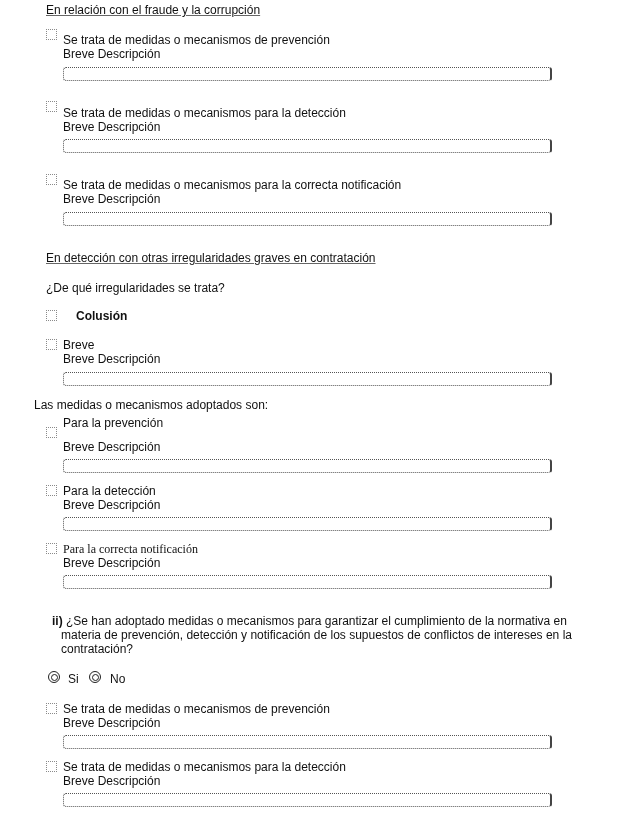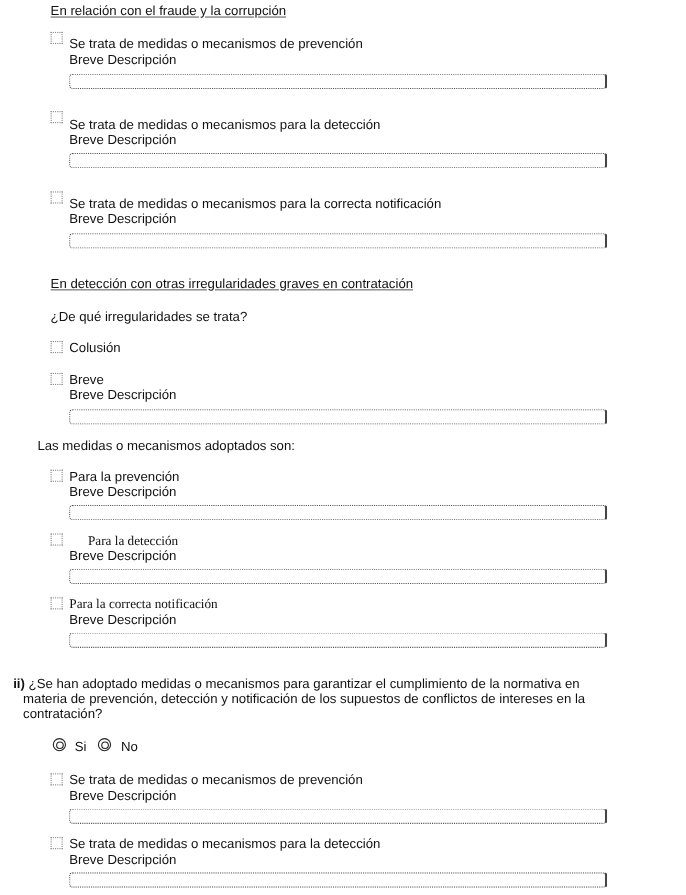--- a/index.html
+++ b/index.html
@@ -19,21 +19,21 @@
     border: 1px dotted #555; border-radius: 3px; box-sizing: border-box;
     background: #fff; border-right: 2px solid #444;
   }
   .radio {
     position: absolute; width: 12px; height: 12px; border: 1.5px solid #222; border-radius: 50%;
     box-sizing: border-box; display: flex; align-items: center; justify-content: center;
   }
   .radio::after {
     content: ""; width: 5px; height: 5px; border: 1.3px solid #222; border-radius: 50%;
   }
-  .q { line-height: 15px; }
+  .q { line-height: 15px; margin-left: 40px; }
   .q b { font-weight: bold; }
 </style>
 </head>
 <body>
 
 <div class="abs heading" style="top:3px;">En relación con el fraude y la corrupción</div>
 
 <div class="cb" style="left:46px; top:29px;"></div>
 <div class="abs text" style="left:63px; top:33px;">Se trata de medidas o mecanismos de prevención</div>
 <div class="abs text" style="left:63px; top:47px;">Breve Descripción</div>
@@ -46,36 +46,36 @@
 
 <div class="cb" style="left:46px; top:174px;"></div>
 <div class="abs text" style="left:63px; top:178px;">Se trata de medidas o mecanismos para la correcta notificación</div>
 <div class="abs text" style="left:63px; top:192px;">Breve Descripción</div>
 <div class="field" style="top:212px;"></div>
 
 <div class="abs heading" style="top:251px;">En detección con otras irregularidades graves en contratación</div>
 <div class="abs text" style="left:46px; top:281px;">¿De qué irregularidades se trata?</div>
 
 <div class="cb" style="left:46px; top:310px;"></div>
-<div class="abs text" style="left:63px; top:309px;">Colusión</div>
+<div class="abs text" style="left:76px; top:309px;font-weight:bold;">Colusión</div>
 
 <div class="cb" style="left:46px; top:339px;"></div>
 <div class="abs text" style="left:63px; top:338px;">Breve</div>
 <div class="abs text" style="left:63px; top:352px;">Breve Descripción</div>
 <div class="field" style="top:372px;"></div>
 
 <div class="abs text" style="left:34px; top:398px;">Las medidas o mecanismos adoptados son:</div>
 
 <div class="cb" style="left:46px; top:427px;"></div>
-<div class="abs text" style="left:63px; top:426px;text-align:center;">Para la prevención</div>
+<div class="abs text" style="left:63px; top:416px;text-align:center;">Para la prevención</div>
 <div class="abs text" style="left:63px; top:440px;">Breve Descripción</div>
 <div class="field" style="top:459px;"></div>
 
 <div class="cb" style="left:46px; top:485px;"></div>
-<div class="abs text" style="left:80px; top:484px;font-family:Liberation Serif, serif;">Para la detección</div>
+<div class="abs text" style="left:63px; top:484px;">Para la detección</div>
 <div class="abs text" style="left:63px; top:498px;">Breve Descripción</div>
 <div class="field" style="top:517px;"></div>
 
 <div class="cb" style="left:46px; top:543px;"></div>
 <div class="abs text" style="left:63px; top:542px;font-family:Liberation Serif, serif;">Para la correcta notificación</div>
 <div class="abs text" style="left:63px; top:556px;">Breve Descripción</div>
 <div class="field" style="top:575px;"></div>
 
 <div class="abs text q" style="left:12px; top:614px;"><b>ii)</b> <span>¿Se han adoptado medidas o mecanismos para garantizar el cumplimiento de la normativa en</span></div>
 <div class="abs text q" style="left:21px; top:628px;">materia de prevención, detección y notificación de los supuestos de conflictos de intereses en la</div>

